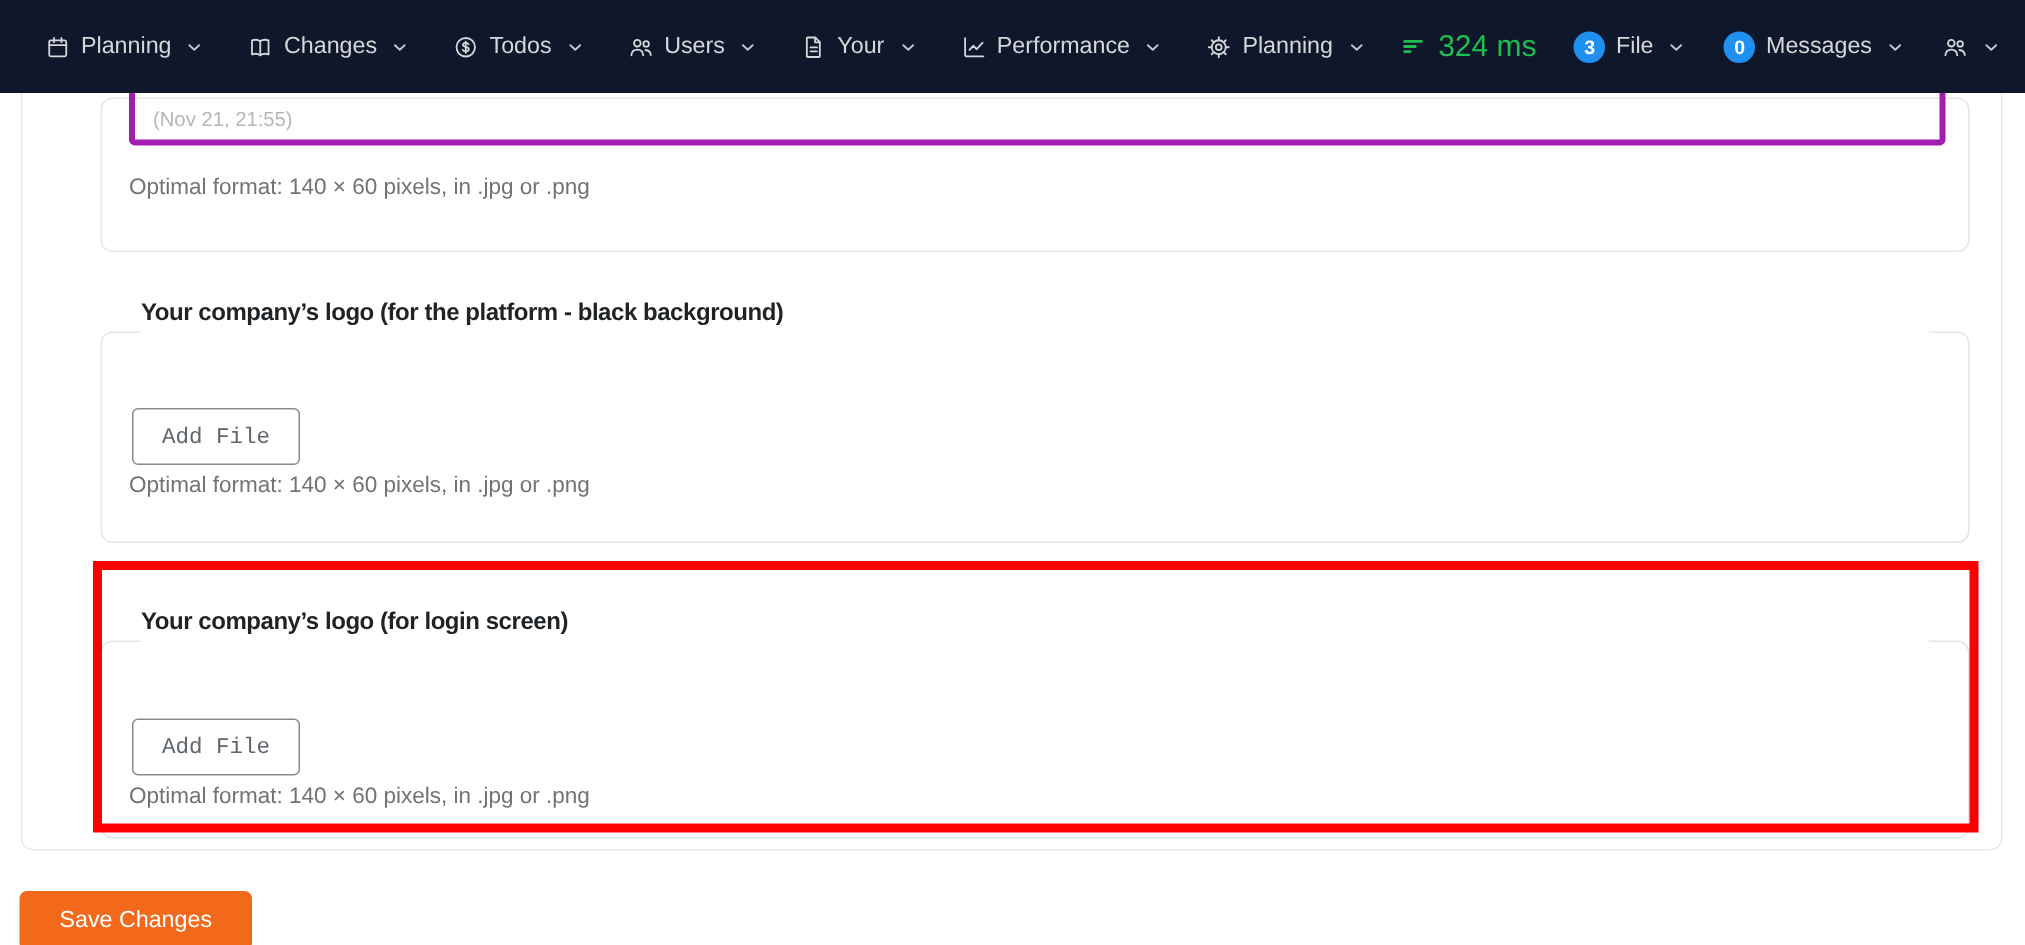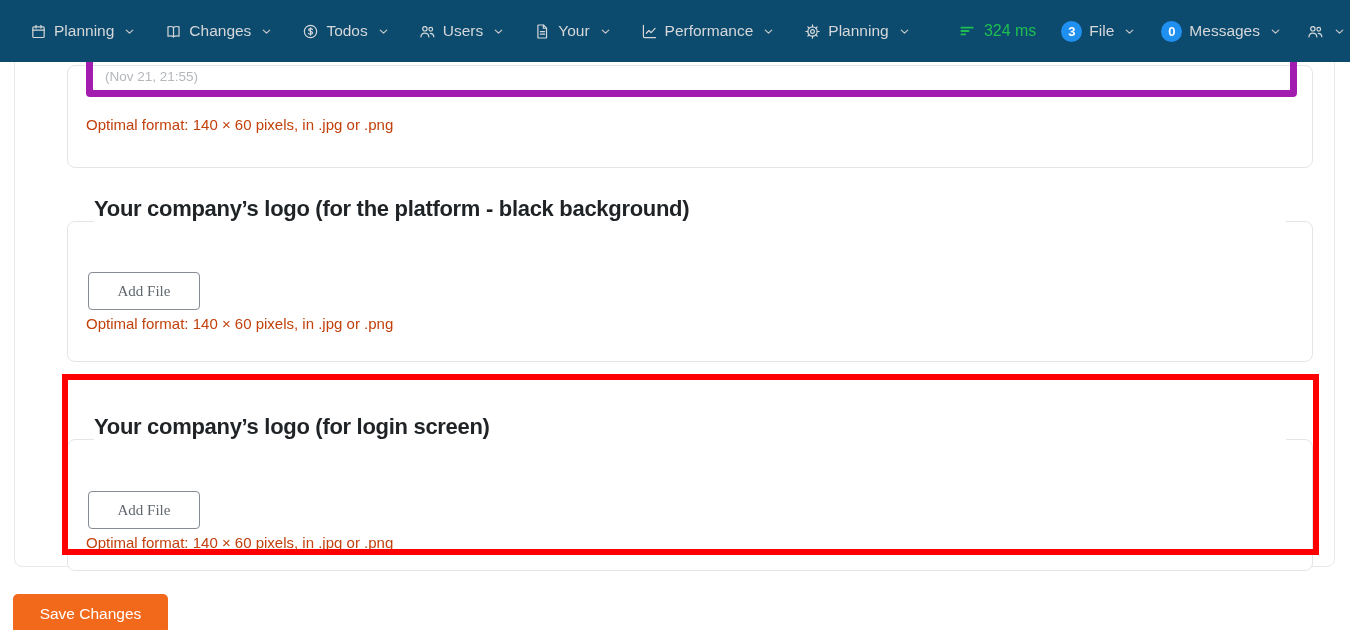--- a/index.html
+++ b/index.html
@@ -8,38 +8,38 @@
     overflow: hidden;
     background: #ffffff;
     font-family: "Liberation Sans", sans-serif;
   }
 
   
   .navbar {
     position: relative;
     z-index: 10;
     height: 62px;
-    background: #0c4a6e;
+    background: #0f172a;
     display: flex;
     align-items: center;
-    padding: 0 4px 0 30px;
+    padding: 0 16px 0 30px;
     color: #d5d7d9;
     font-size: 15.5px;
   }
   .nav-left { display: flex; align-items: center; gap: 29px; }
   .nav-right { margin-left: auto; display: flex; align-items: center; gap: 25px; }
   .nav-item {
     display: flex; align-items: center; gap: 7px;
     cursor: pointer; white-space: nowrap;
   }
   .nav-item svg { flex: 0 0 auto; }
   .chev { color: #c3c6c9; margin-left: 2px; }
   .latency {
     display: flex; align-items: center; gap: 8px;
-    color: #1ebe50; font-size: 16px;
+    color: #1ebe50; font-size: 20px;
   }
   .badge {
     width: 21px; height: 21px; border-radius: 50%;
     background: #2090f0; color: #ffffff;
     font-size: 13px; font-weight: 700;
     display: inline-flex; align-items: center; justify-content: center;
   }
 
   
   .page { position: absolute; top: 0; left: 0; width: 1350px; height: 630px; }
@@ -54,66 +54,66 @@
   }
 
   .card {
     position: absolute;
     background: #ffffff;
     border: 1px solid #e4e5e8;
     border-radius: 8px;
   }
   .card-top    { left: 52px; top: 34px;  width: 1246px; height: 103px; }
   .card-platform { left: 52px; top: 190px; width: 1246px; height: 141px; }
-  .card-login  { left: 52px; top: 408px; width: 1246px; height: 132px; }
+  .card-login  { left: 52px; top: 396px; width: 1246px; height: 132px; }
 
   .card h2 {
     position: absolute;
     left: 26px; right: 26px; top: -28px;
     height: 29px; line-height: 29px;
     background: #ffffff;
-    font-size: 22px; font-weight: 700;
+    font-size: 16px; font-weight: 700;
     letter-spacing: -0.3px;
     color: #1f2326;
     white-space: nowrap;
   }
 
   .file-box {
     position: absolute;
     left: 18px; top: -16px;
     width: 1211px; height: 47px;
-    border: 7px solid #a21caf;
+    border: 4px solid #a21caf;
     border-radius: 4px;
     display: flex; align-items: flex-end;
     padding: 0 12px 6px;
     color: #b4b7bc;
     font-size: 13.5px;
   }
 
   .hint {
     position: absolute;
     left: 18px;
-    color: #c2410c;
+    color: #737373;
     font-size: 15px;
     white-space: nowrap;
   }
   .card-top .hint { top: 50px; }
   .card-platform .hint { top: 93px; }
   .card-login .hint { top: 94px; }
 
   .add-file-btn {
     position: absolute;
     left: 20px;
     width: 112px; height: 38px;
     background: #ffffff;
     border: 1px solid #868c93;
     border-radius: 4px;
     color: #5f666d;
     font-size: 15px;
-    font-family: Liberation Serif, serif;
+    font-family: Liberation Mono, monospace;
     cursor: pointer;
   }
   .card-platform .add-file-btn { top: 50px; }
   .card-login .add-file-btn { top: 51px; }
 
   .highlight-box {
     position: absolute;
     left: 47px; top: 343px;
     width: 1257px; height: 181px;
     border: 6px solid #ff0000;

